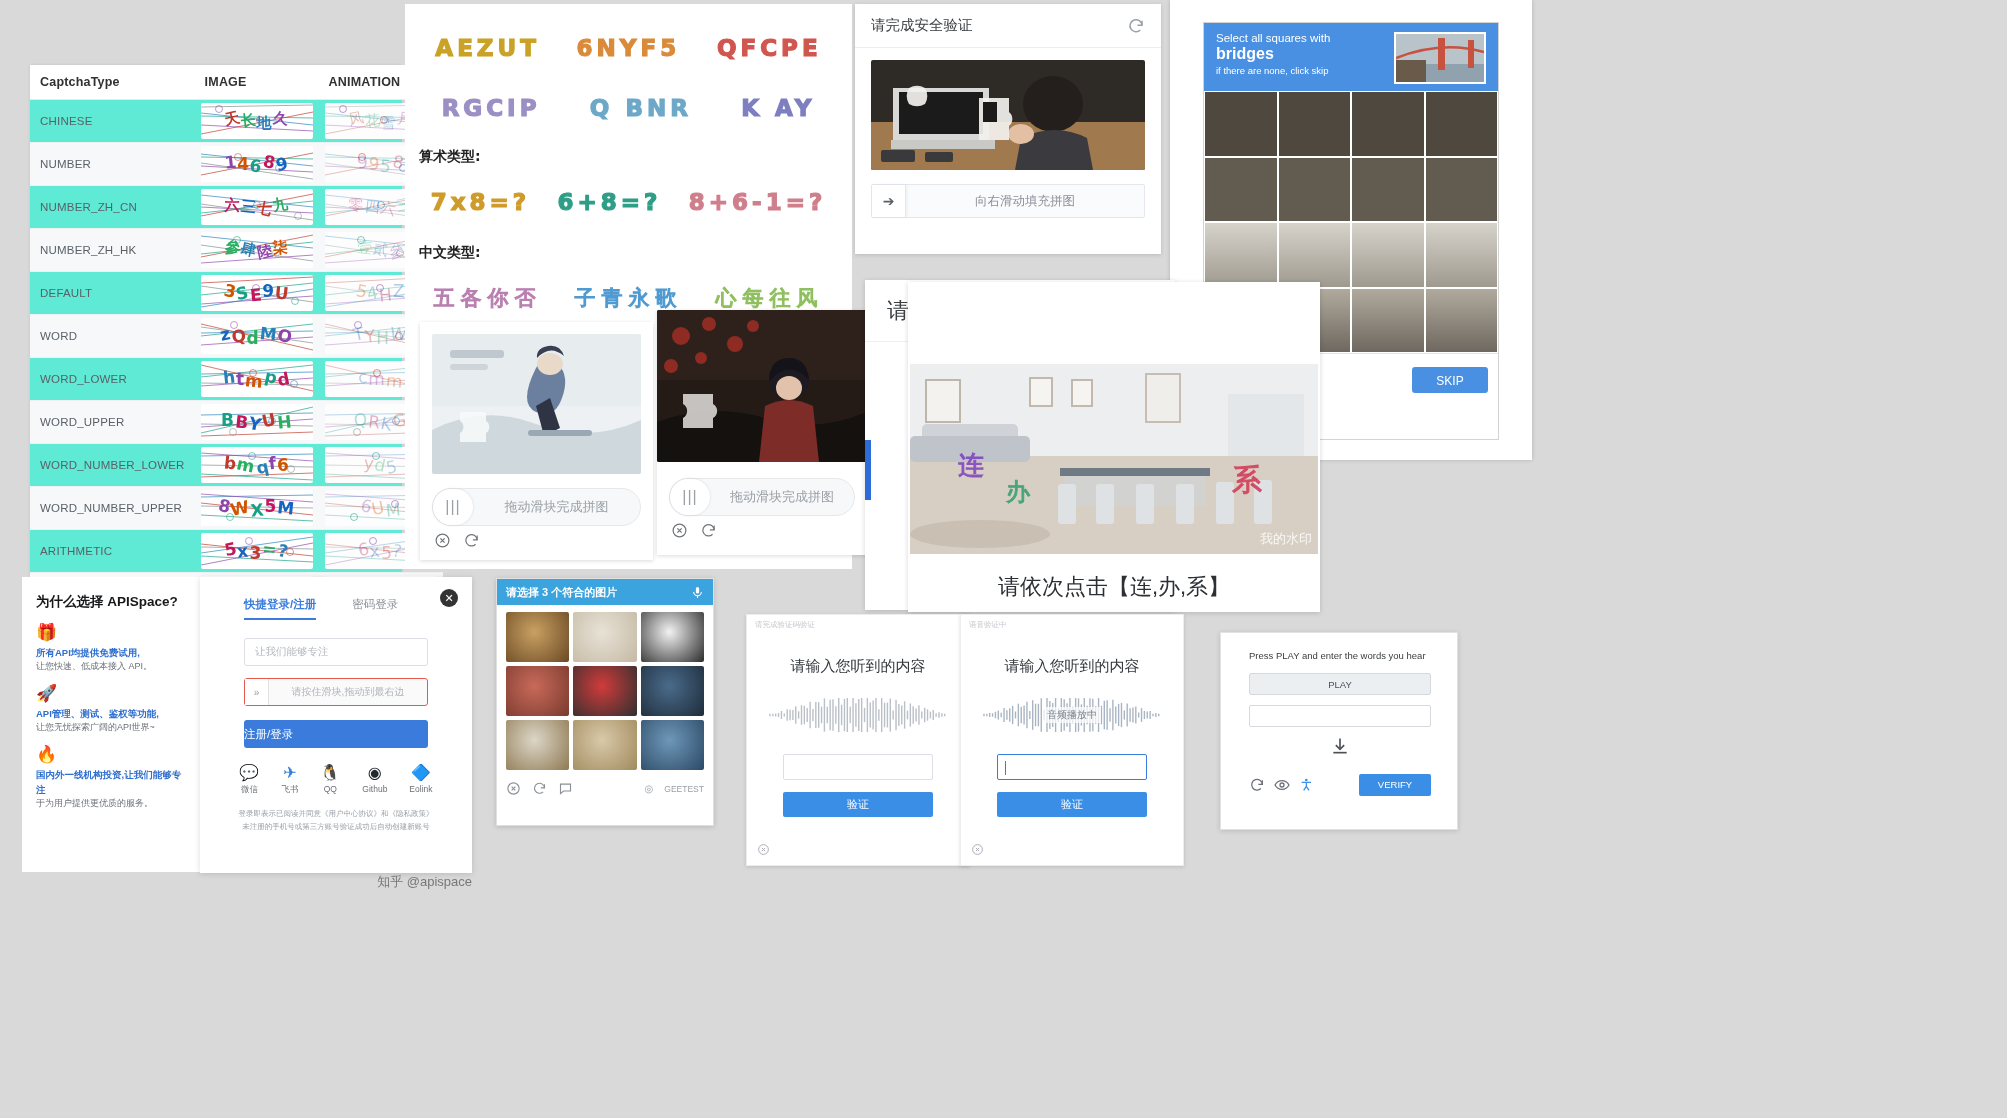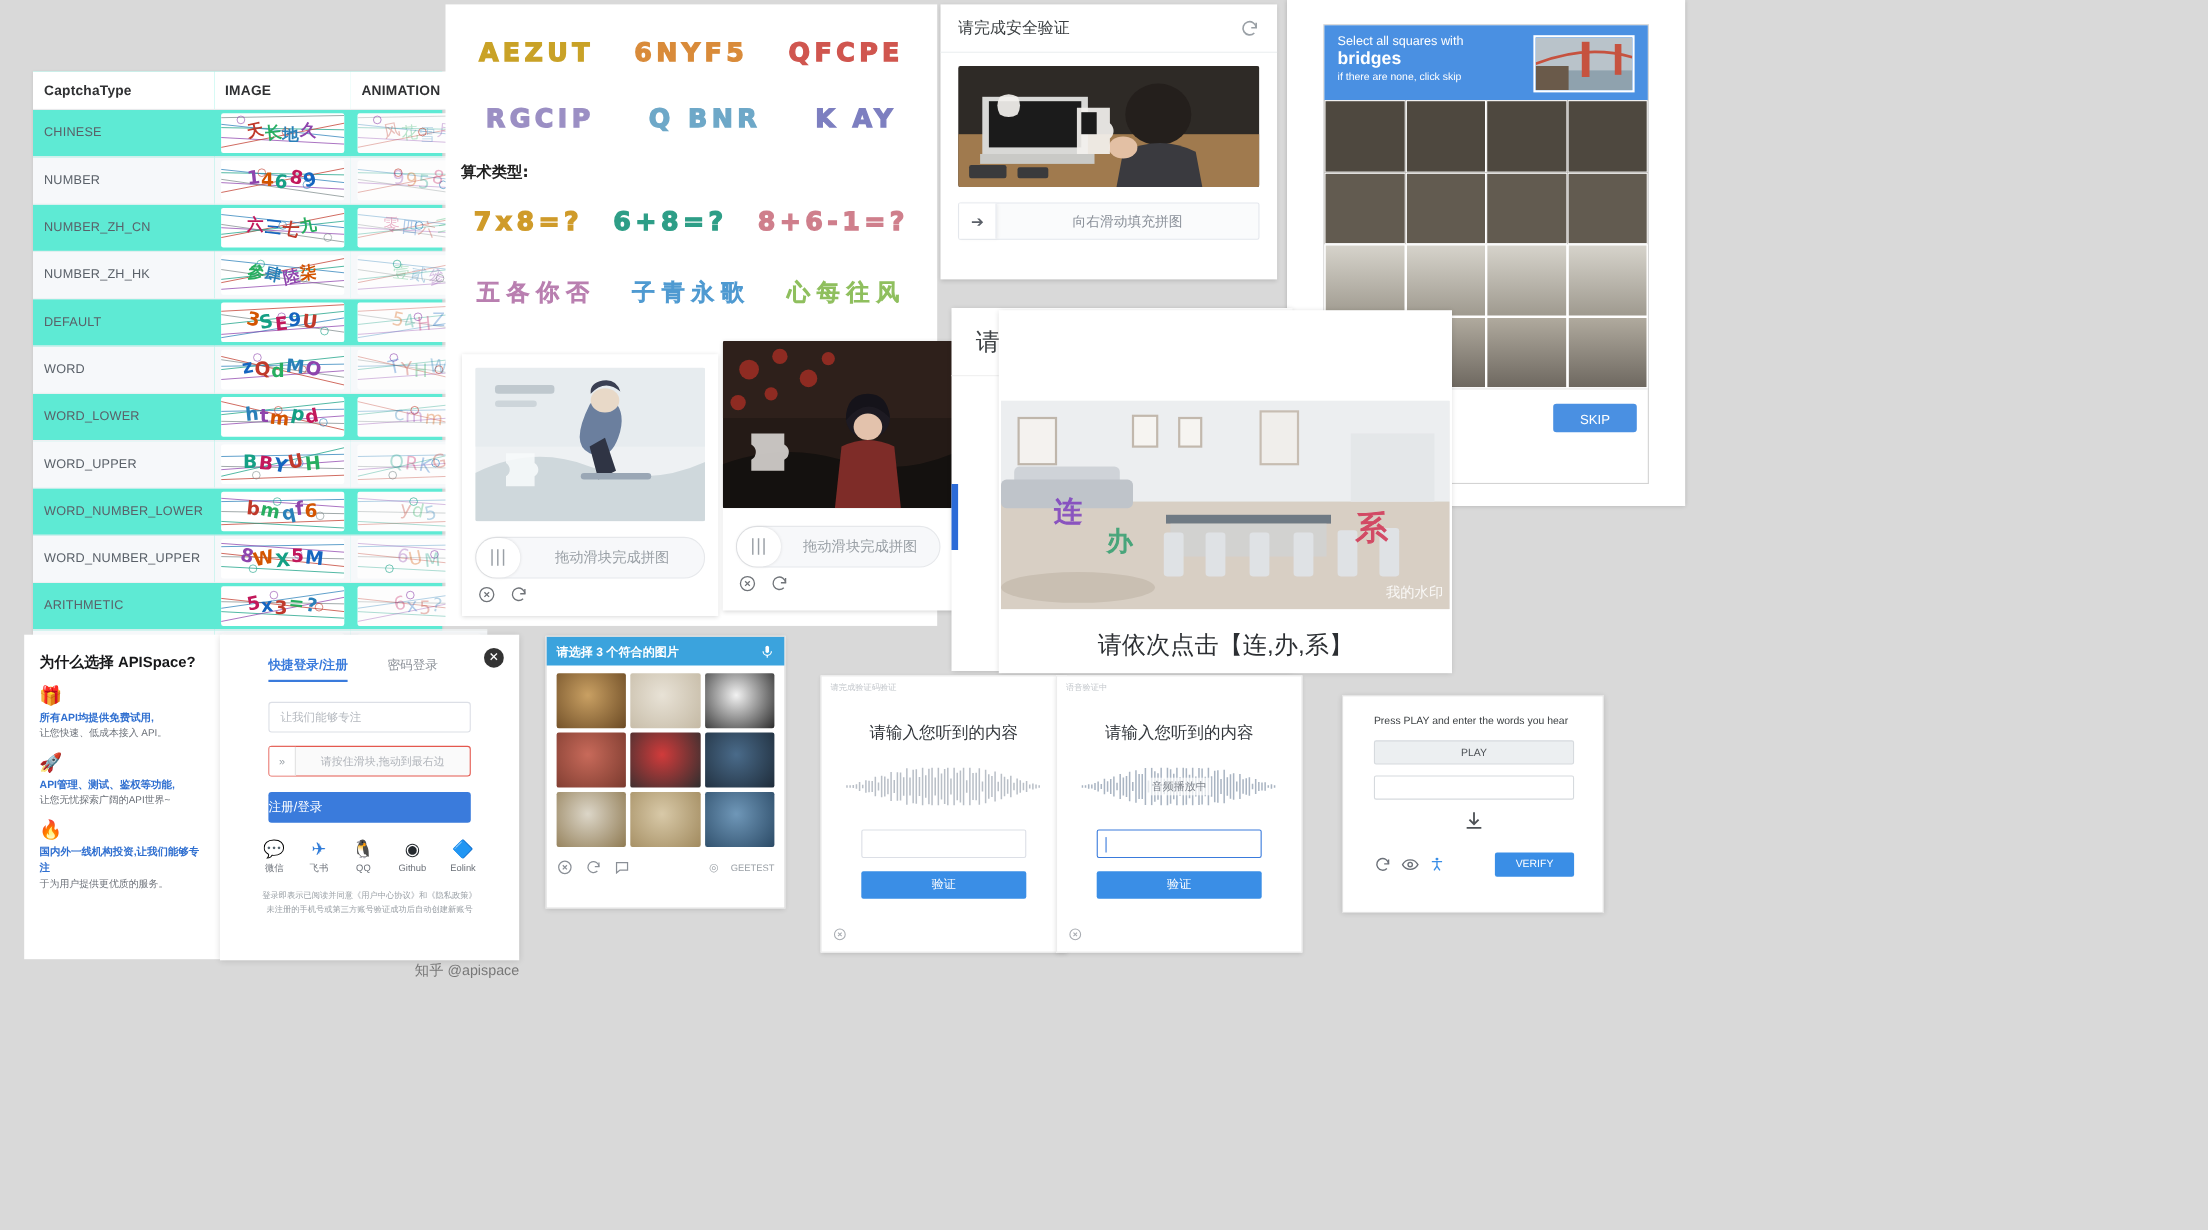--- a/index.html
+++ b/index.html
@@ -600,20 +600,21 @@
     <span class="samp outline" style="color:#9b8fc4;">RGCIP</span>
     <span class="samp outline" style="color:#6ea8c8;">Q BNR</span>
     <span class="samp outline" style="color:#7d7fc0;">K  AY</span>
   </div>
   <div class="samp-label">算术类型:</div>
   <div class="sample-row" style="height:64px;">
     <span class="samp outline" style="color:#cf9b2a;">7x8=?</span>
     <span class="samp outline" style="color:#2e9e87;">6+8=?</span>
     <span class="samp outline" style="color:#cf7f8c;">8+6-1=?</span>
   </div>
+  <div class="samp-label">中文类型:</div>
   <div class="sample-row" style="height:64px;">
     <span class="samp cn outline" style="color:#b97fb0;">五各你否</span>
     <span class="samp cn outline" style="color:#4f9ad1;">子青永歌</span>
     <span class="samp cn outline" style="color:#8fbf5e;">心每往风</span>
   </div>
 </div>
 
 <div class="panel" id="slider-captcha-1">
   <div class="hdr">
     <span class="t">请完成安全验证</span>

